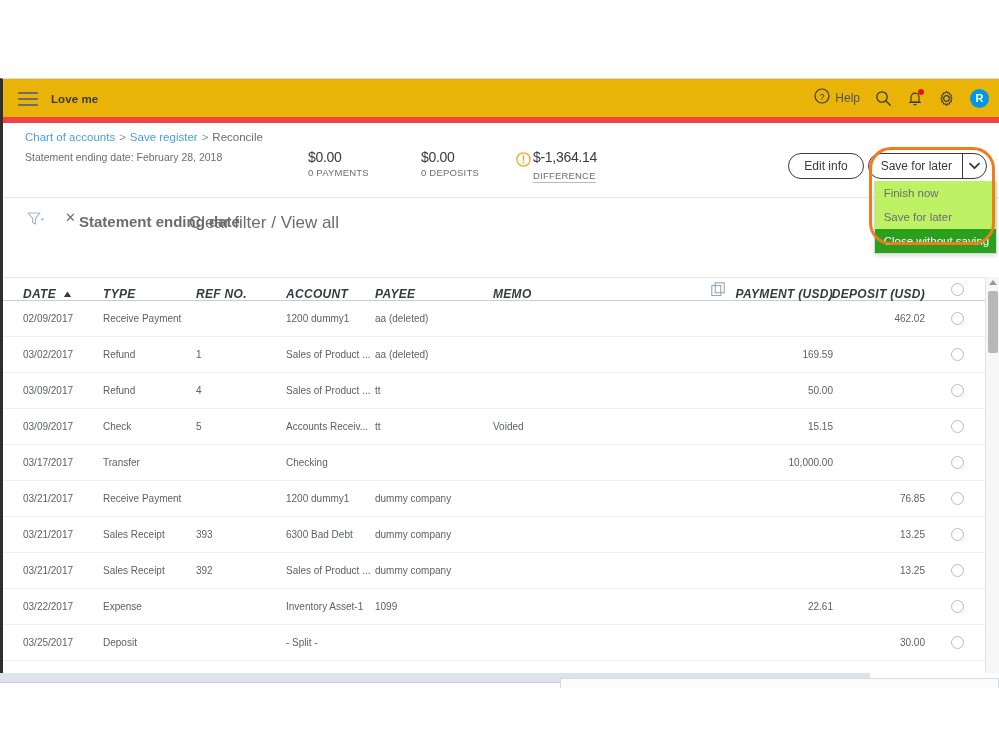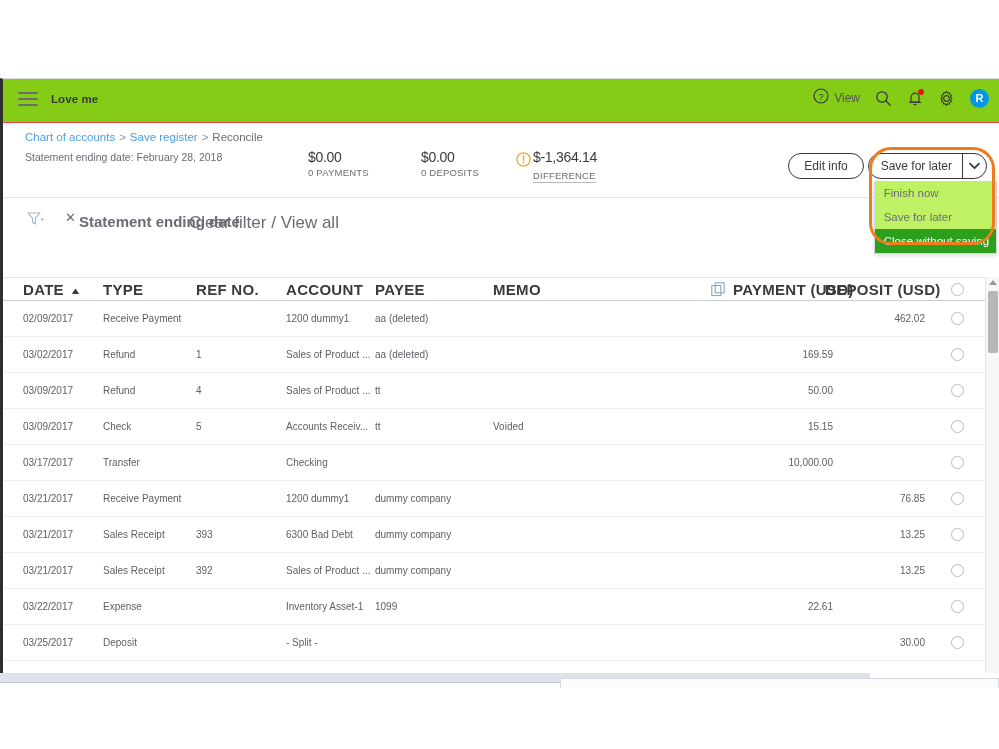--- a/index.html
+++ b/index.html
@@ -17,22 +17,22 @@
     background: #ffffff;
     border-top: 1px solid #d8dde3;
     border-left: 3px solid #2e2e2e;
     overflow: hidden;
   }
 
   
   .topnav {
     position: relative;
     height: 44px;
-    background: #84cc16;
-    border-bottom: 1px solid #ef4444;
+    background: #eab308;
+    border-bottom: 6px solid #ef4444;
   }
   .hamburger {
     position: absolute; left: 15px; top: 13px;
     width: 20px; height: 16px;
     cursor: pointer;
   }
   .hamburger span {
     display: block; height: 2px; background: #6b6b6b;
     margin-bottom: 4px; border-radius: 1px;
   }
@@ -151,23 +151,24 @@
   .seg.active { background: #f4f5f8; font-weight: 700; }
 
   
   .table-wrap { position: absolute; left: 0; top: 198px; width: 999px; }
   .thead {
     position: relative; height: 24px;
     border-top: 1px solid #e3e6e9; border-bottom: 1px solid #c9ced4;
     background: #fff;
   }
   .th {
-    position: absolute; top: 3px;
-    font-size: 15px; font-weight: 700; color: #393a3d; letter-spacing: .3px;
+    position: absolute; top: 9px;
+    font-size: 12px; font-weight: 700; color: #393a3d; letter-spacing: .3px;
     white-space: nowrap;
+    font-style: italic;
   }
   .tr { position: relative; height: 36px; border-bottom: 1px solid #eceef0; background:#fff; }
   .td {
     position: absolute; top: 12px;
     font-size: 10px; color: #5e6064; white-space: nowrap;
   }
   .td.num { text-align: right; }
   .circle {
     position: absolute; left: 948px; top: 11px;
     width: 13px; height: 13px; border-radius: 50%;
@@ -225,21 +226,21 @@
     <div class="company-name">Love me</div>
 
     <div class="nav-right">
       <div class="help-item">
         <span>
           <svg width="16" height="16" viewBox="0 0 16 16">
             <circle cx="8" cy="8" r="7" fill="none" stroke="#393a3d" stroke-width="1.2"></circle>
             <text x="8" y="11.6" font-size="9" text-anchor="middle" fill="#393a3d" font-family="Liberation Sans, sans-serif">?</text>
           </svg>
         </span>
-        <span class="help-label">View</span>
+        <span class="help-label">Help</span>
       </div>
 
       <div class="icon-btn">
         <svg width="17" height="17" viewBox="0 0 17 17">
           <circle cx="7" cy="7" r="5.2" fill="none" stroke="#393a3d" stroke-width="1.3"></circle>
           <line x1="10.8" y1="10.8" x2="15.2" y2="15.2" stroke="#393a3d" stroke-width="1.3" stroke-linecap="round"></line>
         </svg>
       </div>
 
       <div class="icon-btn" style="position:relative;">

